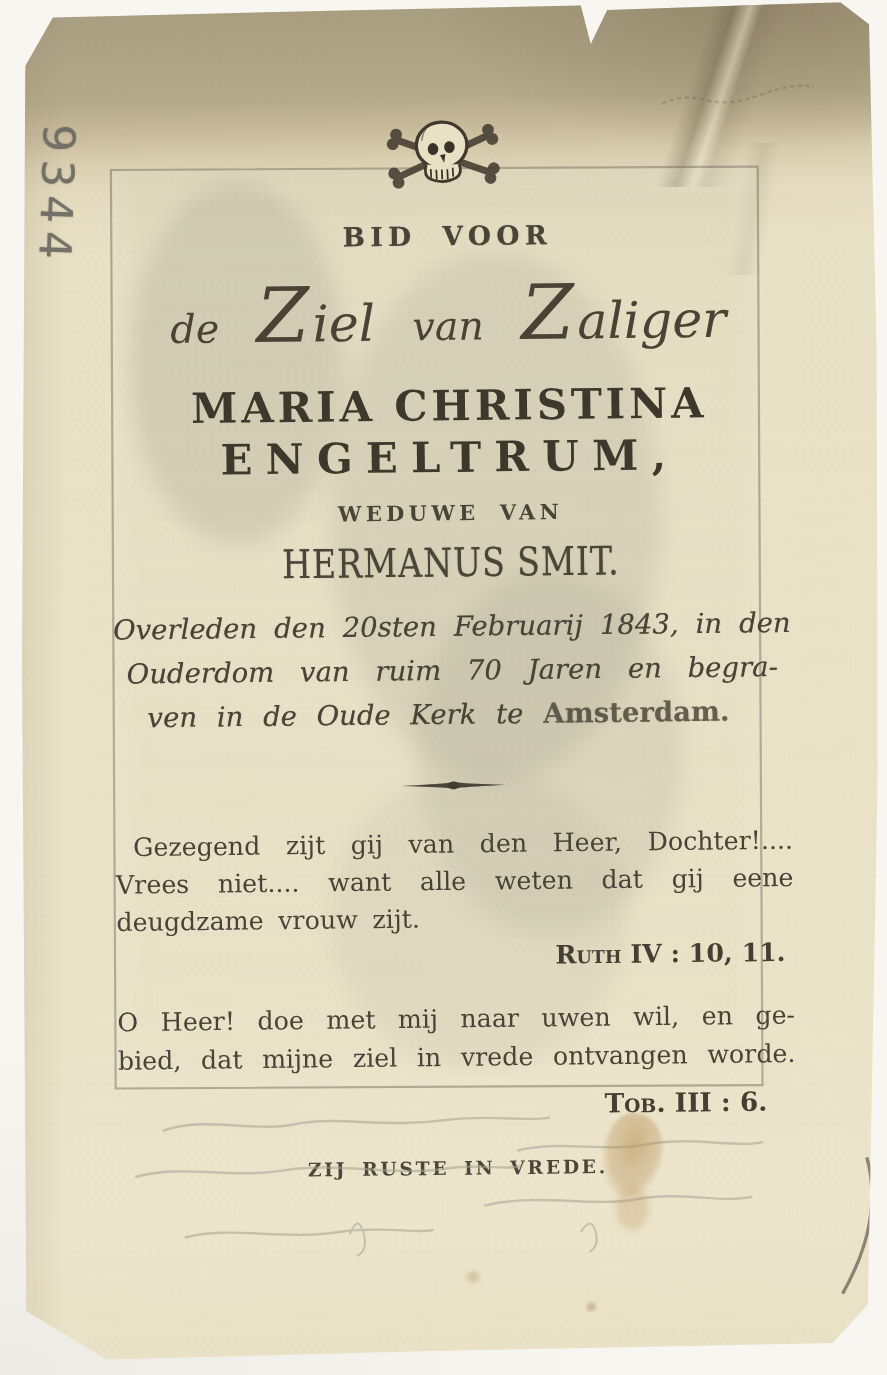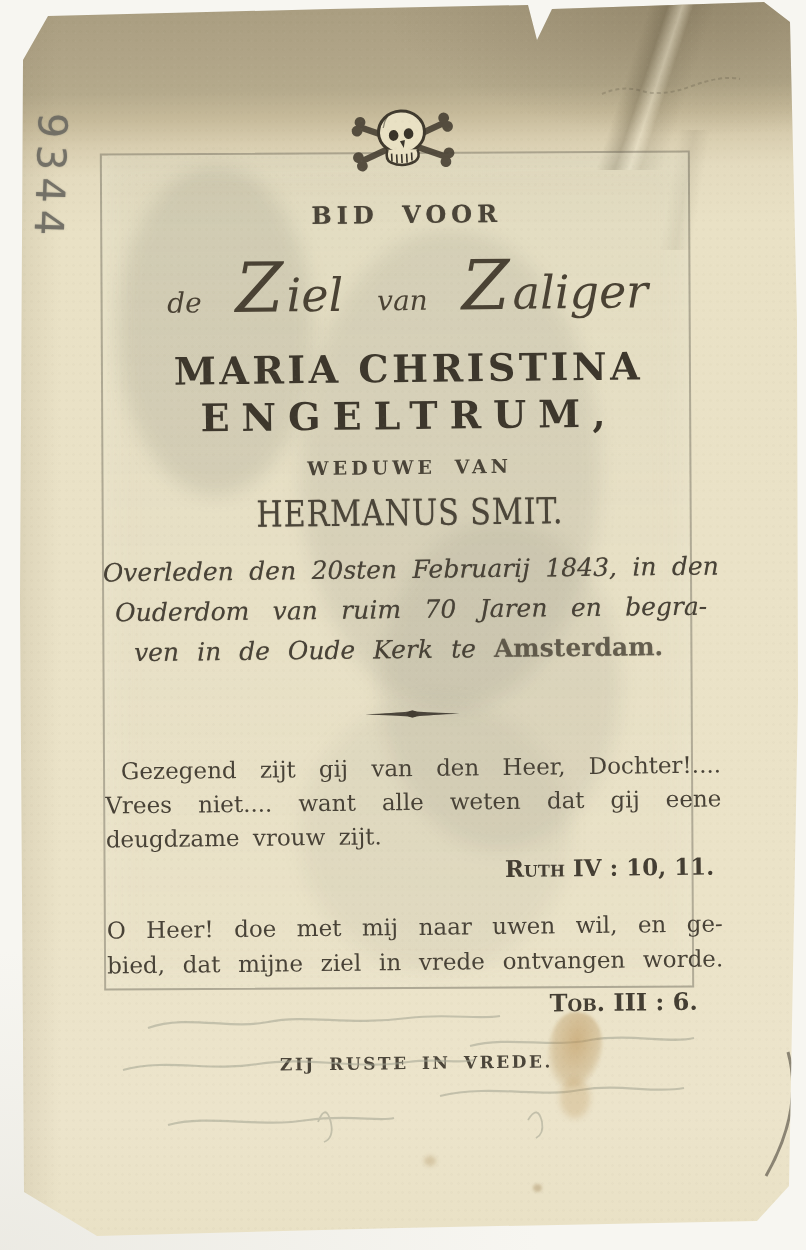--- a/index.html
+++ b/index.html
@@ -50,21 +50,21 @@
   
   .content{position:absolute;left:98px;top:150px;width:616px;height:960px;
     transform:rotate(-.65deg);transform-origin:50% 0;color:#45403590;}
   .line{position:absolute;left:0;width:100%;}
   .j{text-align:justify;text-align-last:justify;}
   .ink{color:#443e33;text-shadow:0 0 .7px rgba(64,58,46,.55);}
   .bid{top:50px;font-size:24px;font-weight:bold;letter-spacing:5px;word-spacing:10px;
     text-align:center;color:#4a4438;text-shadow:0 0 .8px rgba(70,64,50,.5);}
   .script-row{top:96px;display:flex;justify-content:center;align-items:baseline;gap:34px;
     font-style:italic;color:#4a4234;}
-  .sw{display:inline-block;font-size:28px;}
+  .sw{display:inline-block;font-size:36px;}
   .swash{display:inline-block;font-size:46px;}
   .swash::first-letter{font-size:1.5em;letter-spacing:3px;}
   .name1{top:196px;font-size:38px;font-weight:bold;letter-spacing:3.5px;text-align:center;color:#3d372c;}
   .name2{top:243px;font-size:38px;font-weight:bold;letter-spacing:12px;text-align:center;color:#3d372c;}
   .relation{top:306px;font-size:19px;font-weight:bold;letter-spacing:4px;word-spacing:8px;
     text-align:center;color:#4a4438;}
   .husband-wrap{top:342px;text-align:center;}
   .husband{display:inline-block;font-size:36px;letter-spacing:1px;color:#4b4539;
     transform:scaleX(.84);text-shadow:0 0 1px rgba(70,64,52,.6);}
   .notice{font-style:italic;font-size:25px;color:#4a4336;line-height:40px;}

